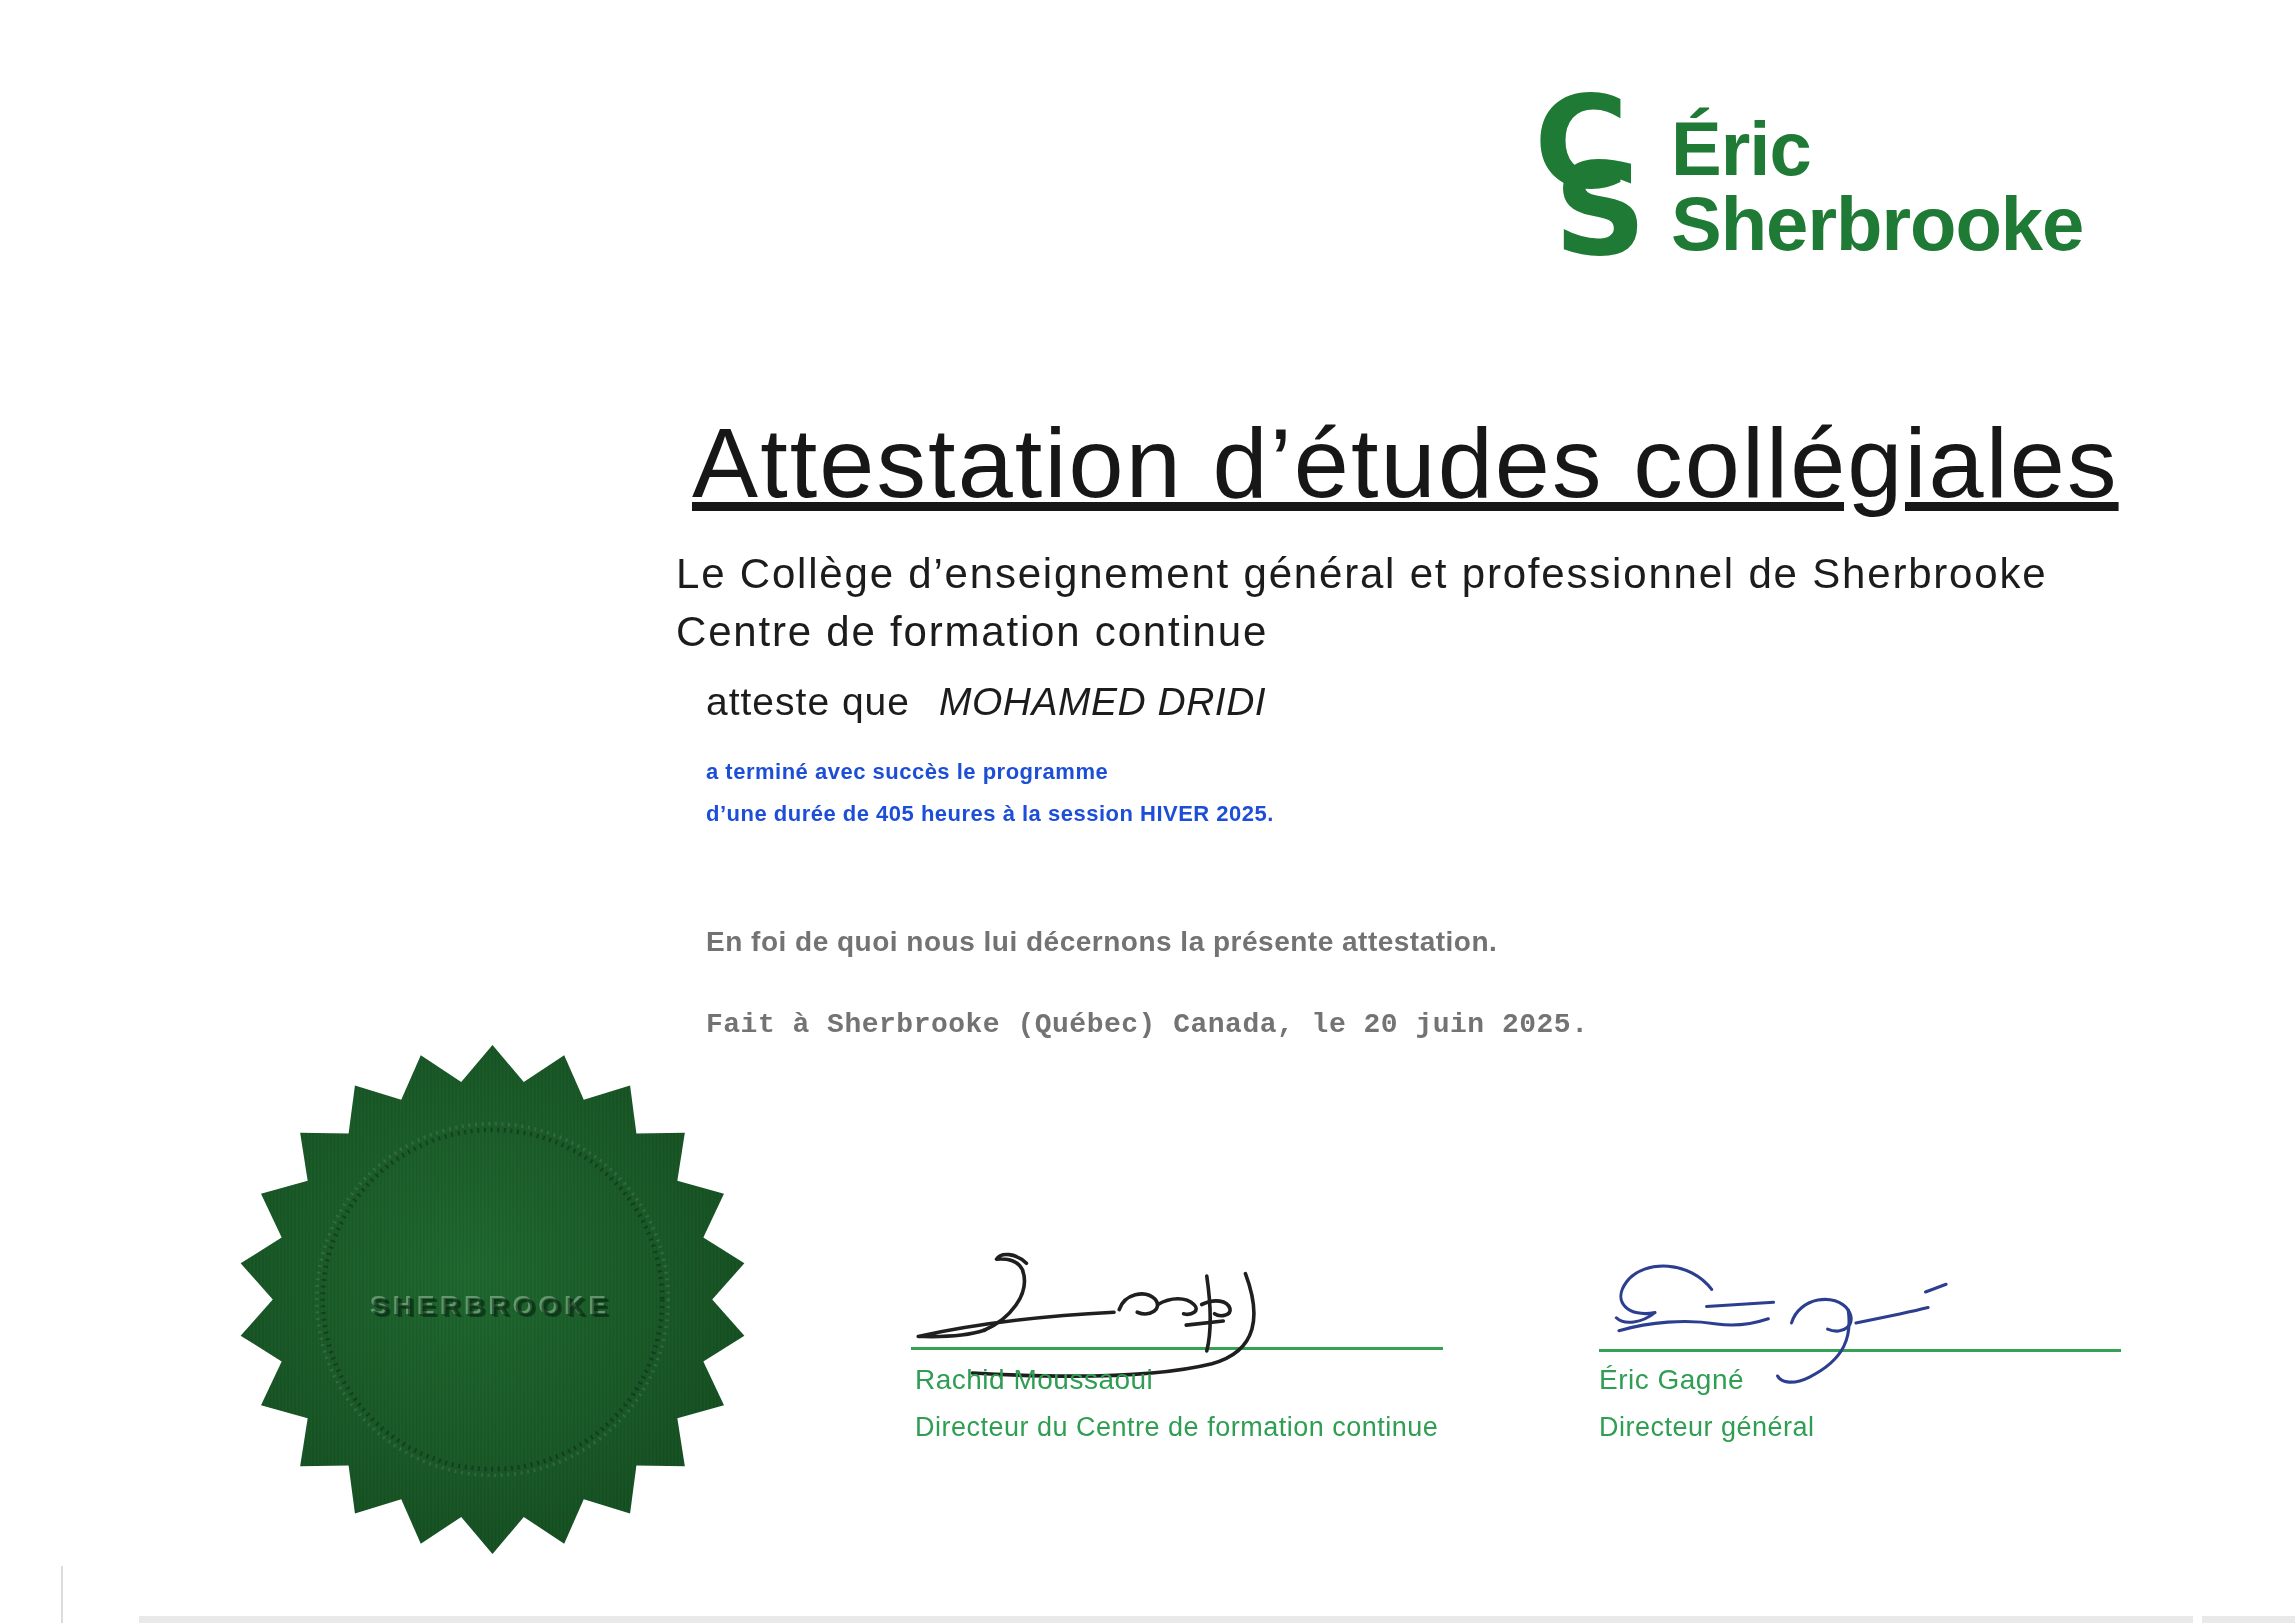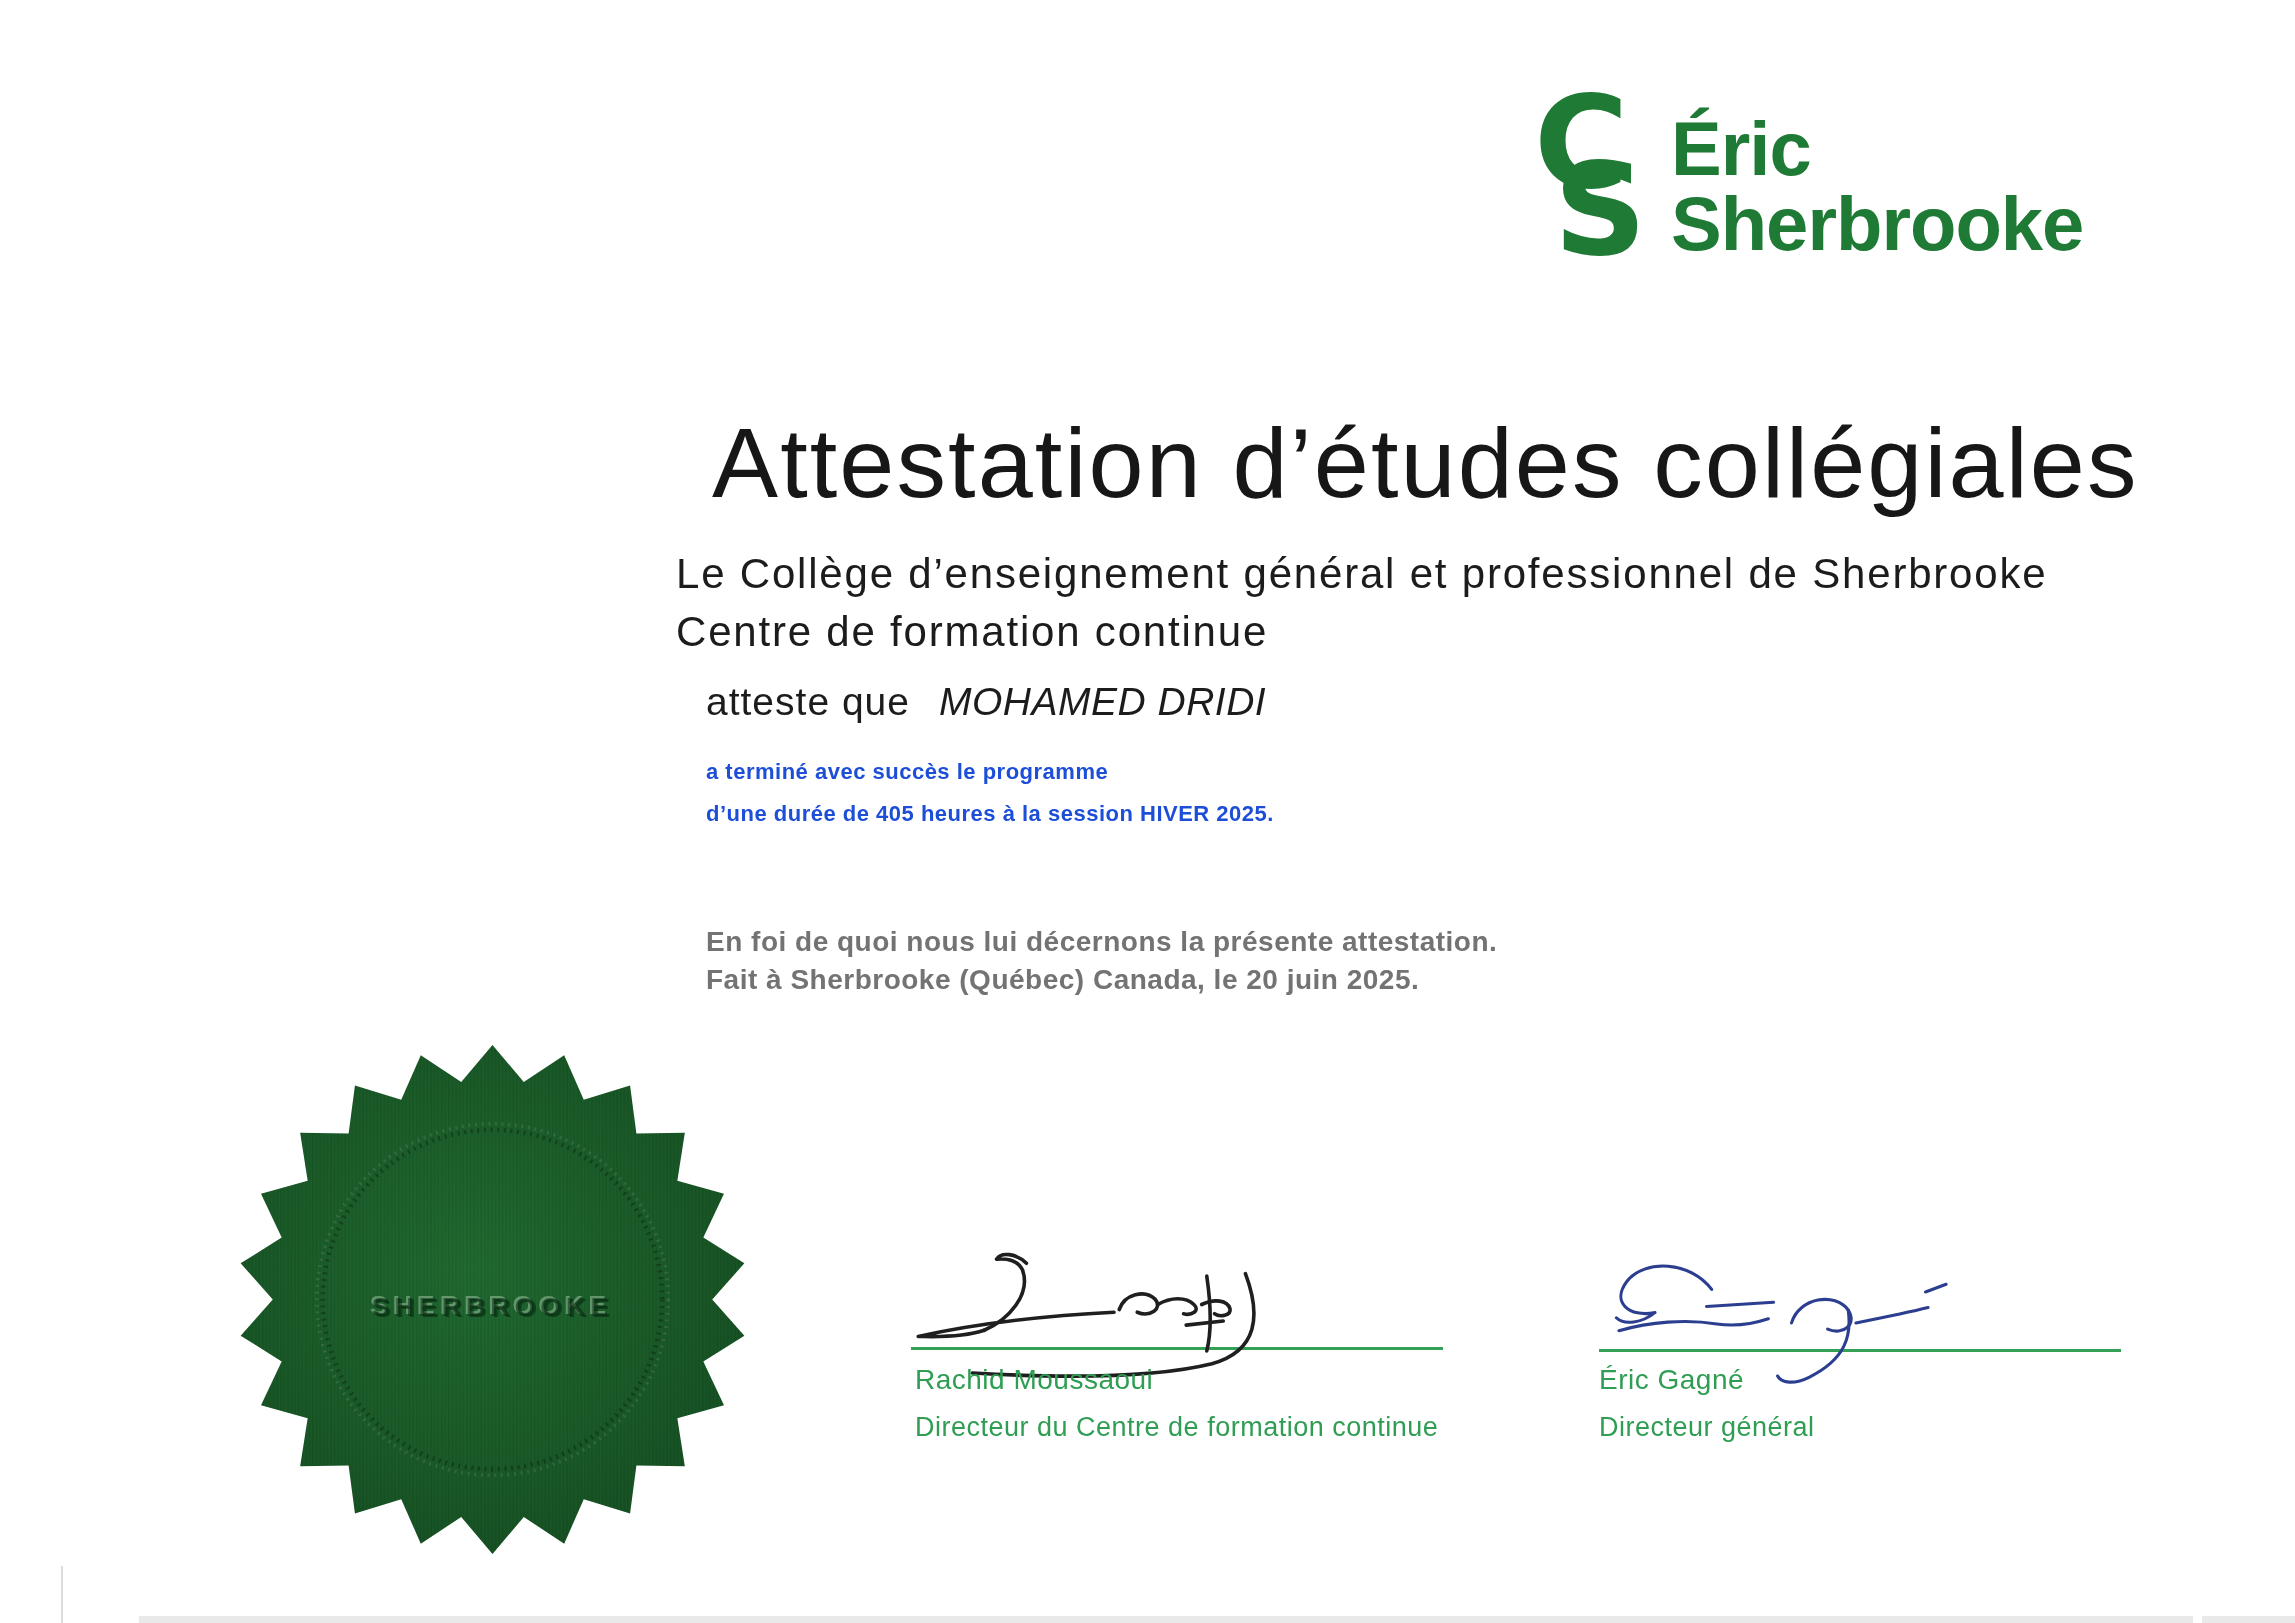--- a/index.html
+++ b/index.html
@@ -46,36 +46,36 @@
 
 <div id="page">
 
   <svg class="abs" style="left:1534px;top:88px;" width="106" height="178" viewBox="0 0 205 345" aria-hidden="true">
     <text x="0" y="192" font-family="DejaVu Sans, sans-serif" font-size="250" font-weight="700" fill="var(--logo-green)">C</text>
     <text x="38" y="322" font-family="DejaVu Sans, sans-serif" font-size="250" font-weight="700" fill="var(--logo-green)">S</text>
   </svg>
   <div class="abs t logo-word" style="left:1671px;top:111px;">Éric</div>
   <div class="abs t logo-word" style="left:1671px;top:186px;">Sherbrooke</div>
 
-  <div class="abs t title" style="left:712px;top:413px;">Attestation d’études collégiales</div>
+  <div class="abs t title" style="left:692px;top:413px;text-decoration:underline;">Attestation d’études collégiales</div>
 
   <div class="abs t issuer" style="left:676px;top:611px;">Centre de formation continue</div>
   <div class="abs t issuer" style="left:676px;top:553px;">Le Collège d’enseignement général et professionnel de Sherbrooke</div>
 
   <div class="abs t attest" style="left:706px;top:682px;">
     <span>atteste que</span><span class="student" style="margin-left:29px;">MOHAMED DRIDI</span>
   </div>
 
   <div class="abs bold-par" style="left:706px;top:751px;">
     <div>a terminé avec succès le programme</div>
     <div>d’une durée de 405 heures à la session HIVER 2025.</div>
   </div>
 
   <div class="abs t bold-line" style="left:706px;top:928px;">En foi de quoi nous lui décernons la présente attestation.</div>
-  <div class="abs t bold-line" style="left:706px;top:966px;">Fait à Sherbrooke (Québec) Canada, le 20 juin 2025.</div>
+  <div class="abs t bold-line" style="left:706px;top:1011px;font-family:Liberation Mono, monospace;">Fait à Sherbrooke (Québec) Canada, le 20 juin 2025.</div>
 
   <svg class="abs" style="left:237px;top:1044px;" width="511" height="511" viewBox="0 0 1000 1000" aria-hidden="true">
     <defs>
       <radialGradient id="sealGrad" cx="46%" cy="44%" r="65%">
         <stop offset="0%" stop-color="#206a31"></stop>
         <stop offset="55%" stop-color="#1b5c29"></stop>
         <stop offset="100%" stop-color="#154e22"></stop>
       </radialGradient>
       <pattern id="sealStripes" width="7" height="12" patternUnits="userSpaceOnUse">
         <rect width="3.5" height="12" fill="rgba(0,0,0,0.07)"></rect>

